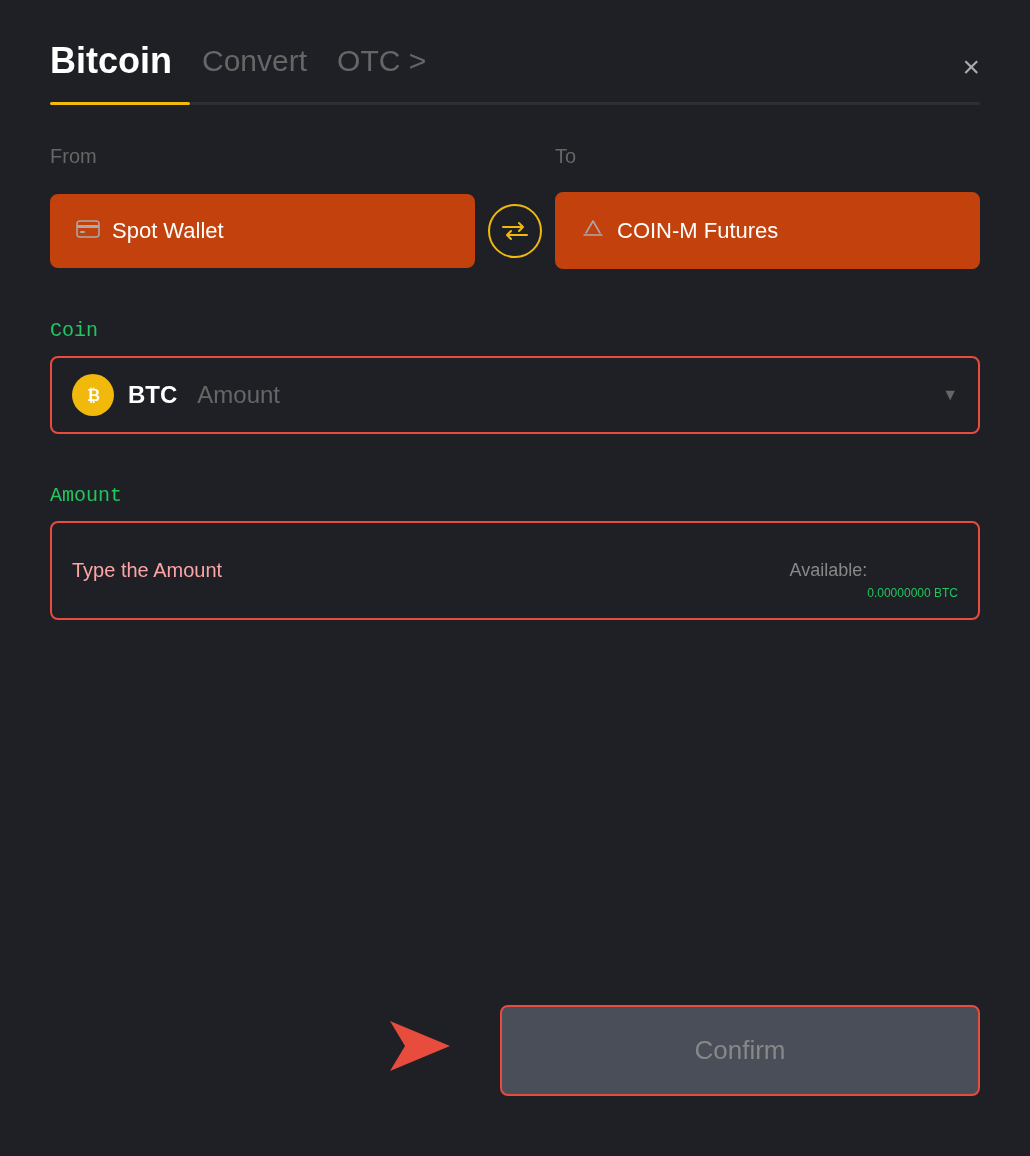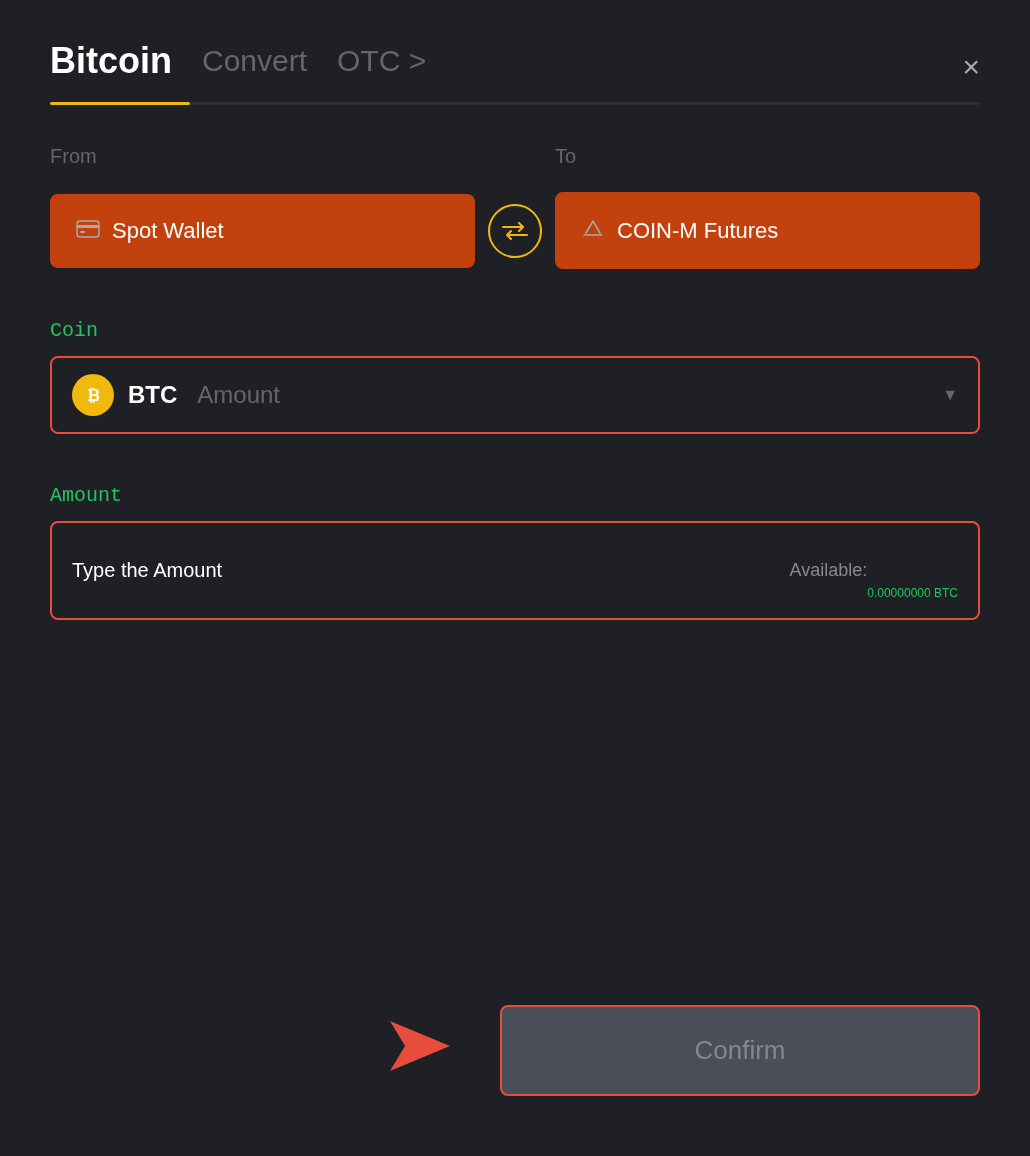--- a/index.html
+++ b/index.html
@@ -170,21 +170,21 @@
       border: 2px solid #e74c3c;
       border-radius: 8px;
       padding: 18px 20px;
       display: flex;
       align-items: center;
       background: #1e2026;
       margin-bottom: 30px;
     }
     .amount-placeholder {
       font-size: 20px;
-      color: #ffffff;
+      color: #fca5a5;
       flex: 1;
     }
     .available-text {
       font-size: 18px;
       color: #888;
     }
     .available-value {
       color: #22c55e;
       font-size: 12px;
       margin-top: 45px;

